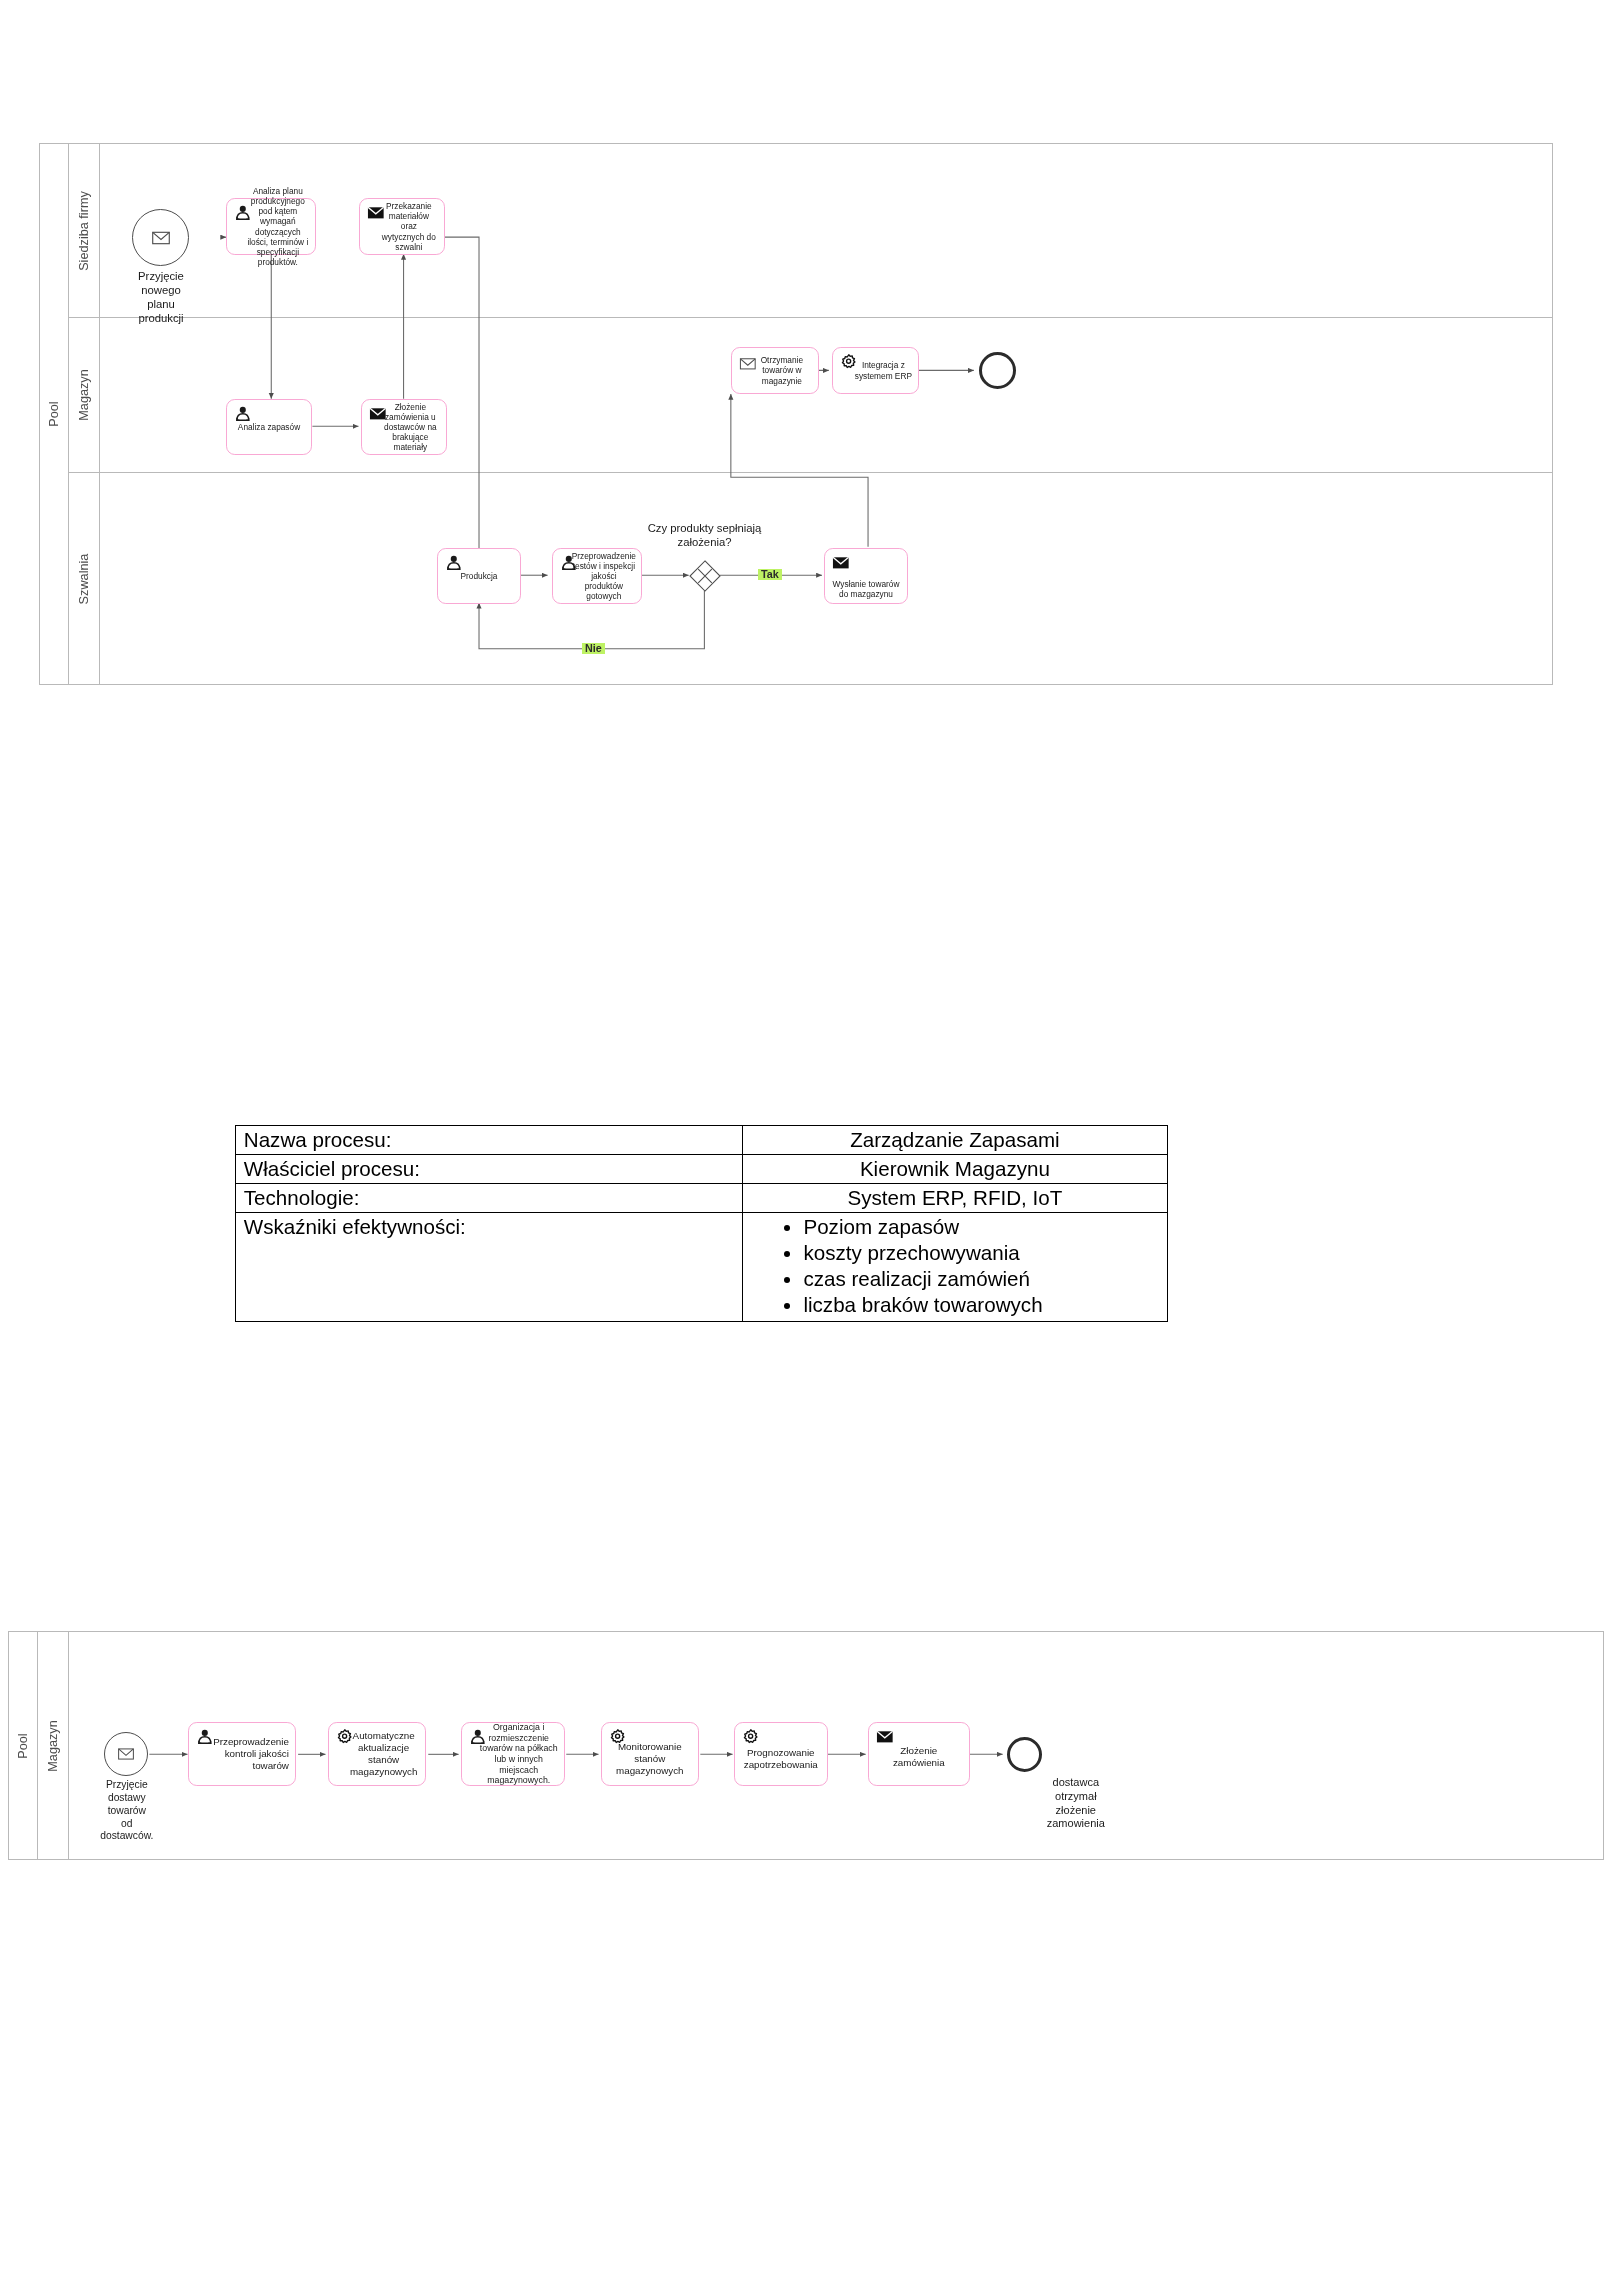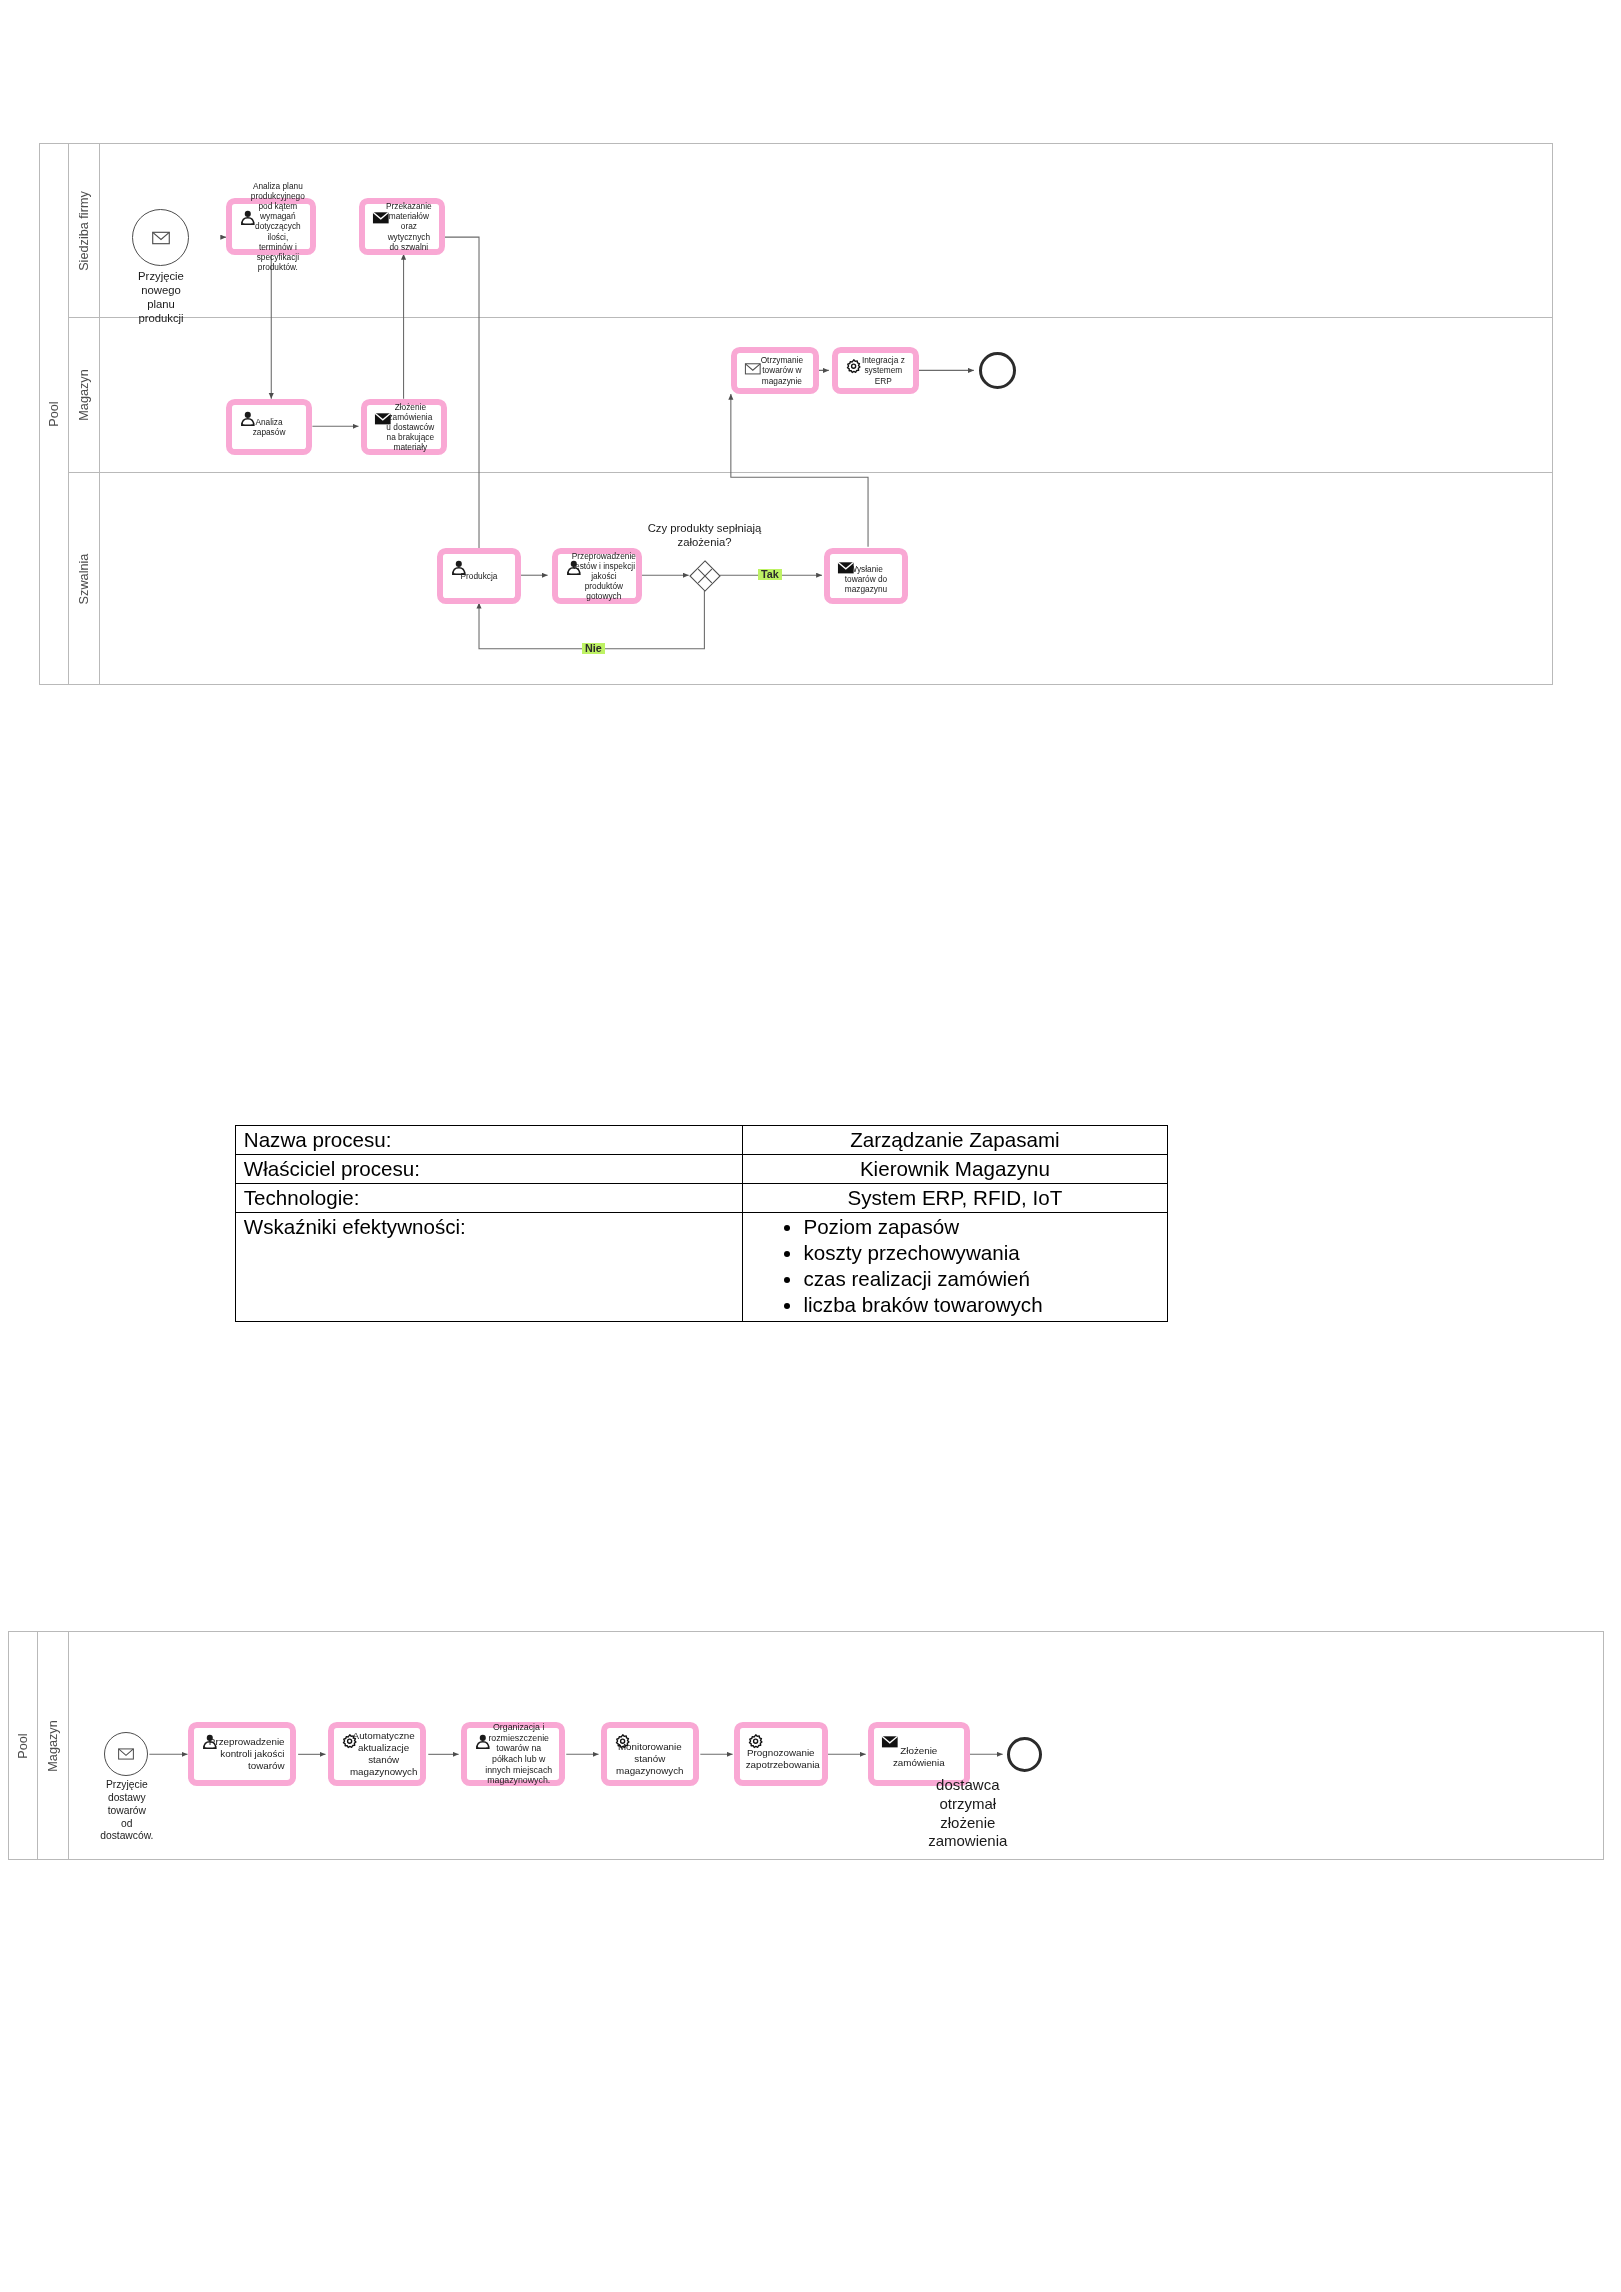--- a/index.html
+++ b/index.html
@@ -57,21 +57,21 @@
     left: 50%; top: 50%;
     transform: translate(-50%,-50%) rotate(-90deg);
     white-space: nowrap;
     font-size: 12.7px;
     color: #4d4d4d;
   }
 
   
   .task {
     position: absolute;
-    border: 6px solid #f9a8d4;
+    border: 1px solid #f9a8d4;
     border-radius: 8.8px;
     background: #ffffff;
     box-sizing: border-box;
     display: flex;
     align-items: center;
     justify-content: center;
     text-align: center;
     font-size: 11.3px;
     line-height: 1.22;
     color: #1a1a1a;
@@ -441,18 +441,18 @@
   </div>
 
   <div class="task" style="left:859px; top:90px; width:102px; height:64px;">
     <svg class="task-icon" viewBox="0 0 18 17">
         <use href="#ic-env-filled"></use>
       </svg>
     <span class="tlabel" style="font-size:9.8px; padding-top:5.9px;">Złożenie zamówienia</span>
   </div>
 
   <div class="event end" style="left:998px; top:105px; width:35px; height:35px;"></div>
-  <div class="event-label" style="left:912px; top:144px; width:94px; font-size:15px;">dostawca
+  <div class="event-label" style="left:1020px; top:144px; width:94px; font-size:11px;">dostawca
 otrzymał
 złożenie
 zamowienia</div>
 </div>
 
 
 </body></html>

